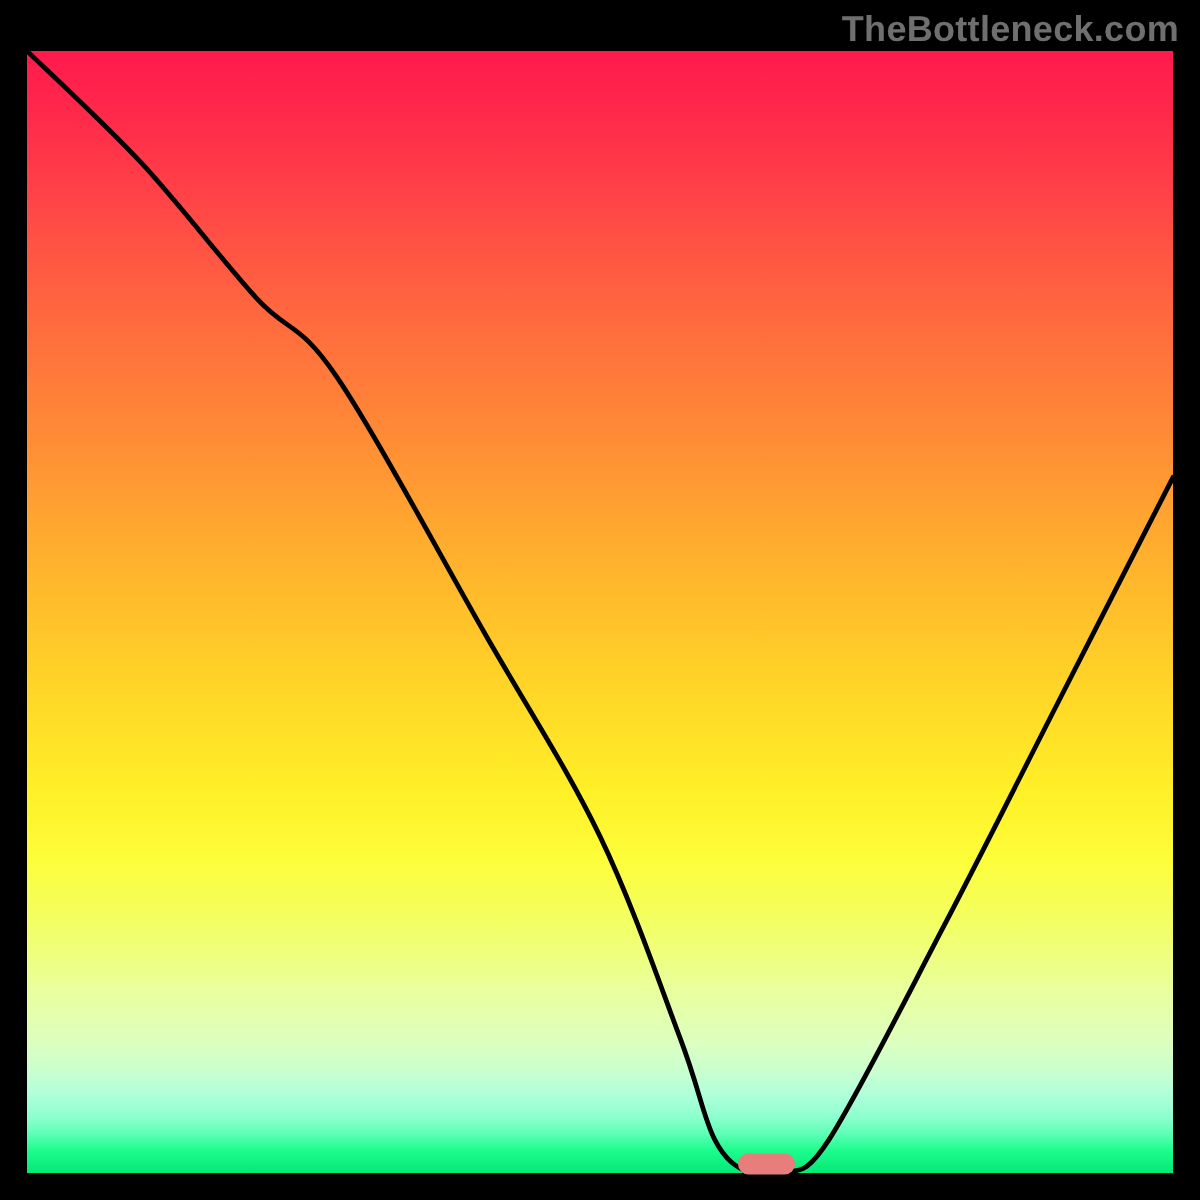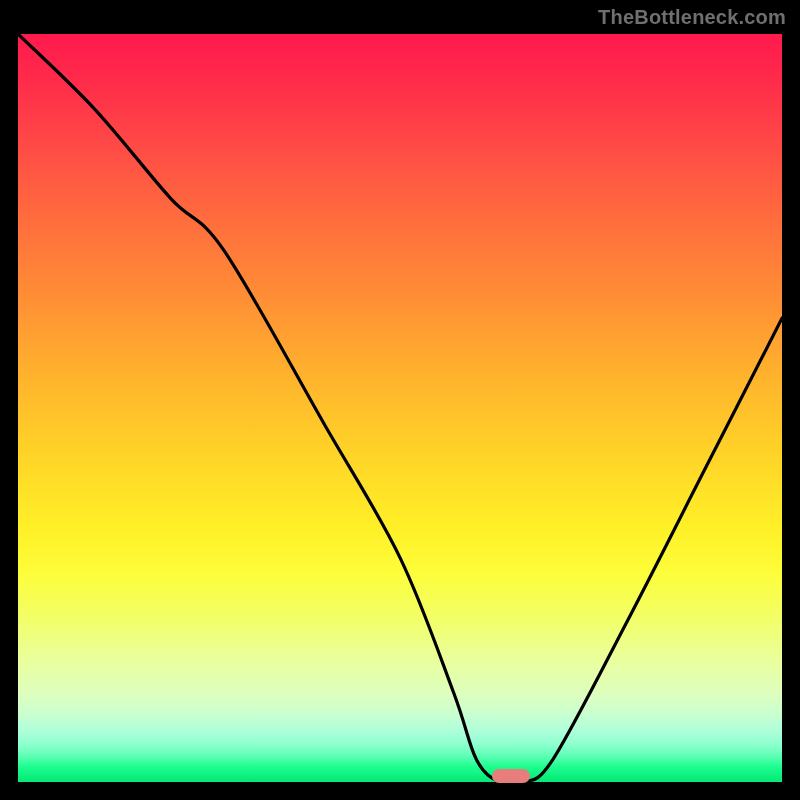--- a/index.html
+++ b/index.html
@@ -9,21 +9,21 @@
     width: 800px;
     height: 800px;
     background: #000;
   }
   .watermark {
     position: absolute;
     top: 6px;
     right: 14px;
     font-family: Arial, Helvetica, sans-serif;
     font-weight: bold;
-    font-size: 20px;
+    font-size: 24px;
     color: #6f6f6f;
     letter-spacing: 0.2px;
     user-select: none;
     text-align: right;
   }
   .plot-area {
     position: absolute;
     left: 18px;
     top: 34px;
     width: 764px;   

